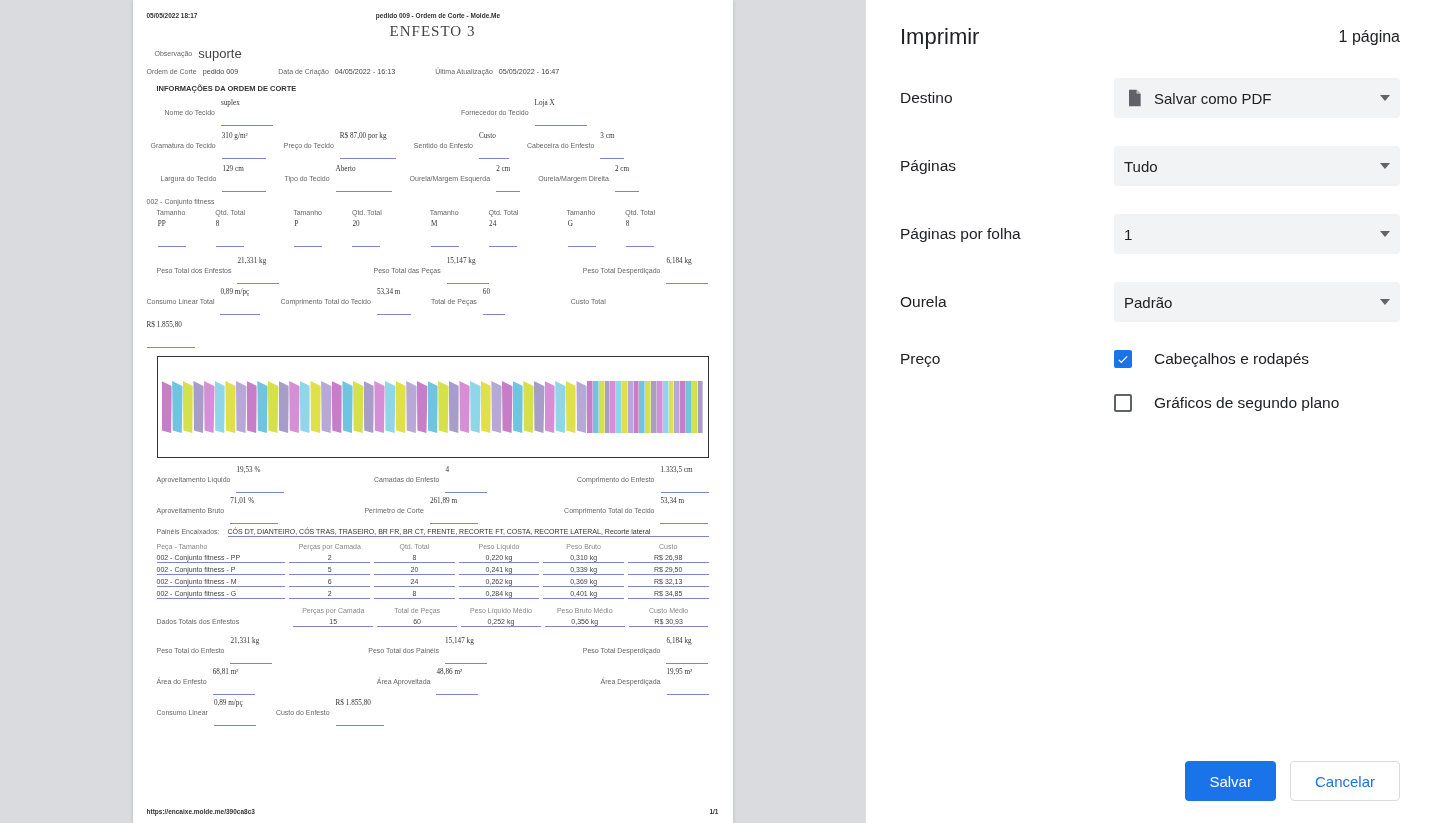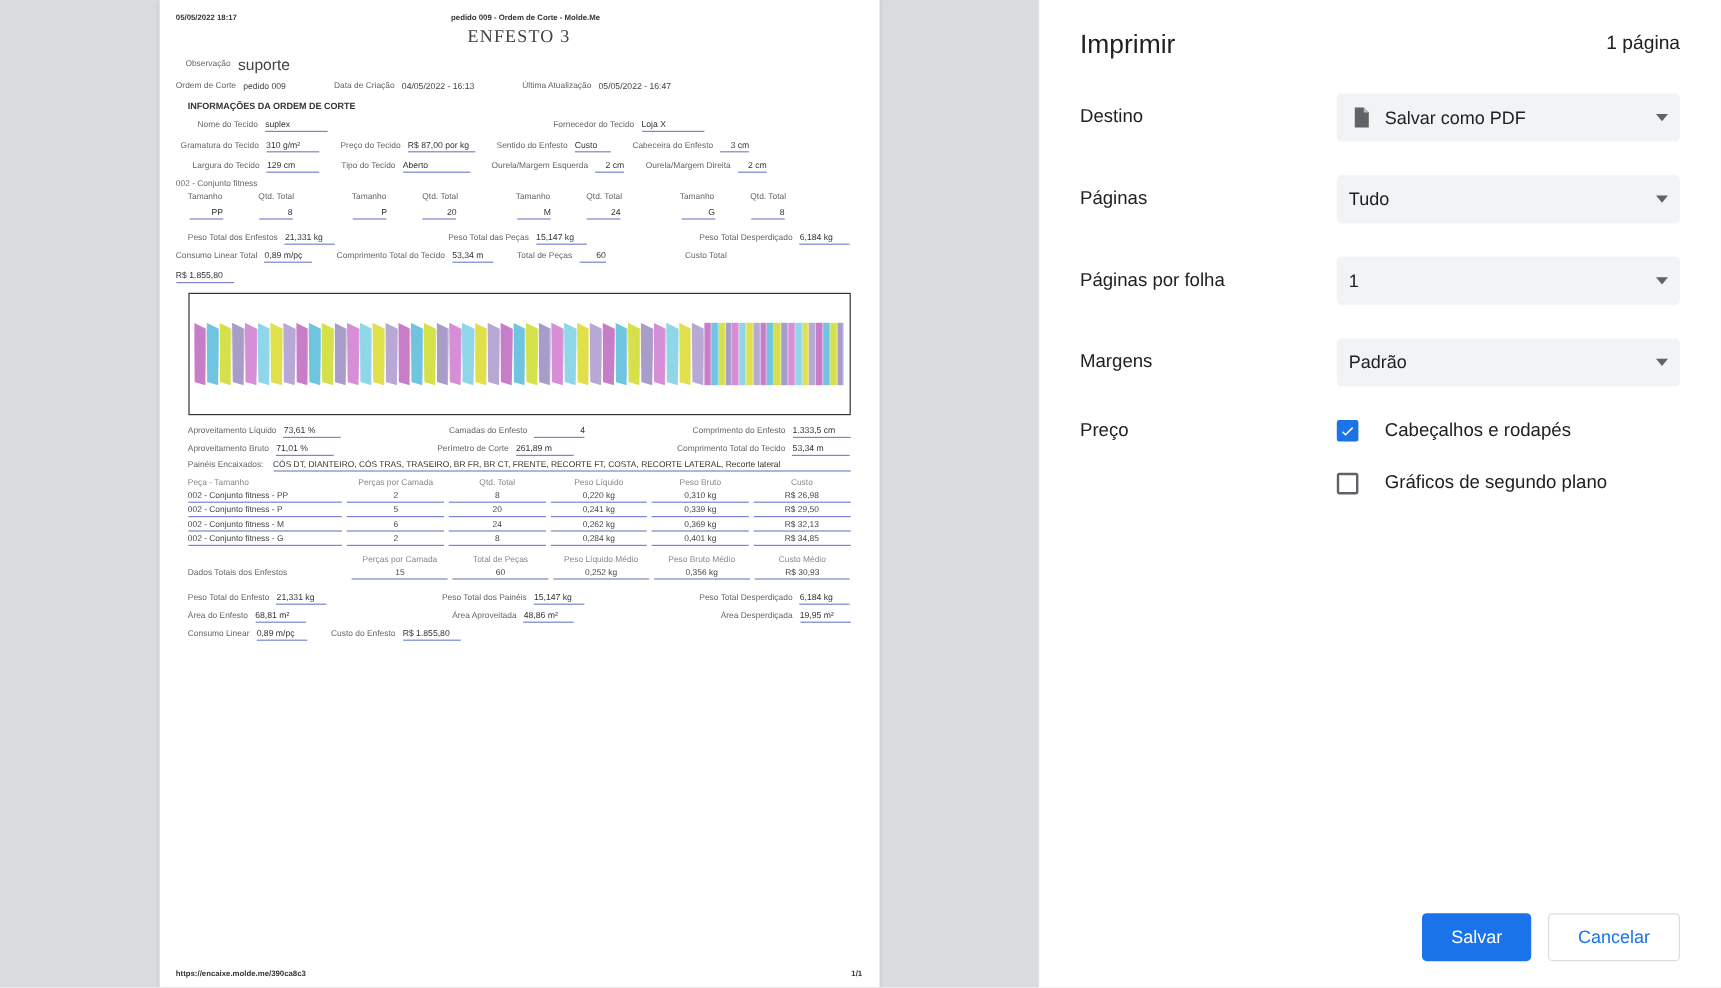--- a/index.html
+++ b/index.html
@@ -3,22 +3,22 @@
 <meta charset="utf-8">
 <style>
   * { box-sizing: border-box; margin: 0; padding: 0; }
   body { font-family: Arial, sans-serif; background: #fff; width: 1434px; height: 823px; overflow: hidden; display: flex; }
   .preview-area { width: 865px; height: 823px; background: #d9dbde; display: flex; justify-content: center; align-items: flex-start; padding-top: 0; }
   .page { width: 600px; height: 823px; background: #fff; box-shadow: 0 1px 4px rgba(0,0,0,0.15); padding: 12px 14px; font-size: 7.5px; color: #444; position: relative; }
   .page-header { display:flex; justify-content:space-between; font-size:6.5px; color:#333; font-weight:600; margin-bottom:4px; }
   .page-title { text-align:center; font-family: Georgia, serif; font-size:15px; letter-spacing:1px; color:#444; margin-bottom:6px; }
   .row { display:flex; gap:10px; margin-bottom:6px; flex-wrap:wrap; }
   .lbl { color:#666; font-size:7px; white-space:nowrap; }
-  .val { color:#333; font-size:7.2px; min-width:36px; padding-bottom:1px; border-bottom:1px solid #7986cb; display:inline-block; }
-  .valc { text-align:right; }
+  .val { color:#333; font-size:7.2px; min-width:36px; padding-bottom:18px; border-bottom:1px solid #7986cb; display:inline-block;font-family:Liberation Serif, serif; }
+  .valc { text-align:left; }
   .pair { display:flex; align-items:center; gap:6px; }
   .section-title { font-size:7.5px; font-weight:bold; margin:8px 0 6px 10px; color:#333; }
   .subhead { font-size:7px; color:#666; margin:6px 0 4px 0; }
   .triple { display:flex; justify-content:space-between; margin:4px 10px; gap:20px; }
   .enfesto-box { margin:8px 10px; border:1px solid #333; height:102px; display:flex; flex-direction:column; justify-content:center; align-items:center; padding:6px 4px; }
   .enfesto-strip { width:100%; height:52px; display:flex; gap:0; }
   .strip-seg { height:100%; }
   .panels-val { color:#333; font-size:7px; border-bottom:1px solid #7986cb; padding-bottom:1px; flex:1; }
   .table { margin:6px 10px; }
   .thead,.trow { display:flex; gap:4px; }
@@ -275,21 +275,21 @@
           <div class="strip-seg" style="flex: 1 1 0%; background: rgb(199, 125, 199); border-right: 1px solid rgba(255, 255, 255, 0.4);"></div>
           <div class="strip-seg" style="flex: 1 1 0%; background: rgb(111, 196, 224); border-right: 1px solid rgba(255, 255, 255, 0.4);"></div>
           <div class="strip-seg" style="flex: 1 1 0%; background: rgb(214, 224, 74); border-right: 1px solid rgba(255, 255, 255, 0.4);"></div>
           <div class="strip-seg" style="flex: 1 1 0%; background: rgb(168, 156, 201); border-right: 1px solid rgba(255, 255, 255, 0.4);"></div>
         </div>
     </div>
 
     <div class="triple">
       <div class="pair">
           <span class="lbl">Aproveitamento Líquido</span>
-          <span class="val" style="min-width:48px">73,61 %</span>
+          <span class="val" style="min-width:48px">19,53 %</span>
         </div>
       <div class="pair">
           <span class="lbl">Camadas do Enfesto</span>
           <span class="val valc" style="min-width:42px">4</span>
         </div>
       <div class="pair">
           <span class="lbl">Comprimento do Enfesto</span>
           <span class="val" style="min-width:48px">1.333,5 cm</span>
         </div>
     </div>
@@ -455,21 +455,21 @@
 
   <div class="opt-row">
     <span class="opt-label">Páginas por folha</span>
     <div class="dropdown">
       <span class="dd-text">1</span>
       <span class="dd-arrow"></span>
     </div>
   </div>
 
   <div class="opt-row">
-    <span class="opt-label">Margens</span>
+    <span class="opt-label">Ourela</span>
     <div class="dropdown">
       <span class="dd-text">Padrão</span>
       <span class="dd-arrow"></span>
     </div>
   </div>
 
   <div class="opt-row" style="align-items:flex-start">
     <span class="opt-label">Preço</span>
     <div class="checkbox-stack">
       <div class="cb-item">

